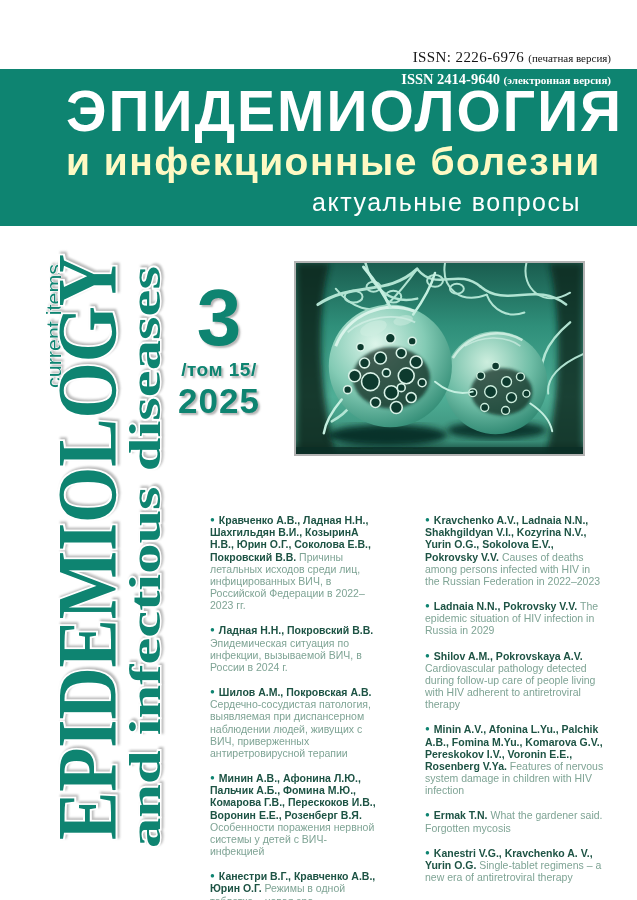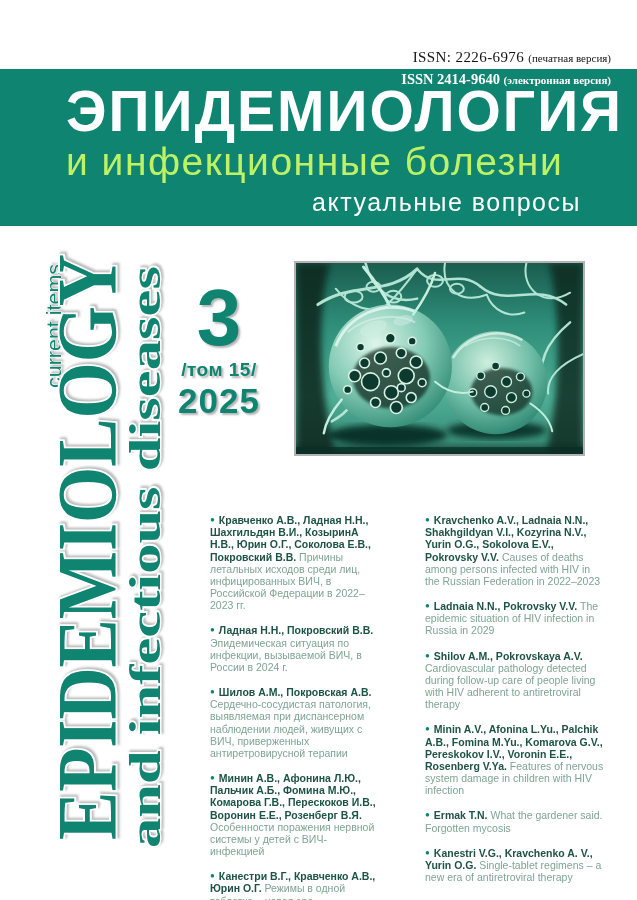--- a/index.html
+++ b/index.html
@@ -21,21 +21,21 @@
   .issn-online{
     position:absolute;top:2px;right:26px;color:#fff;white-space:nowrap;
     font-family:"Liberation Serif",serif;font-weight:bold;font-size:14.5px;
   }
   .issn-online .note{font-size:11px;font-family:Liberation Serif, serif;}
   .mast-title{
     position:absolute;top:14px;left:66px;color:#fff;font-size:57px;font-weight:bold;
     line-height:1;letter-spacing:2px;white-space:nowrap;
   }
   .mast-sub{
-    position:absolute;top:73px;left:66px;color:#bef264;font-size:39px;font-weight:normal;
+    position:absolute;top:73px;left:66px;color:#fef9c3;font-size:39px;font-weight:bold;
     line-height:1;letter-spacing:1.5px;white-space:nowrap;
   }
   .mast-tag{
     position:absolute;top:119px;right:56px;color:#fff;font-size:25px;font-weight:normal;
     letter-spacing:1.5px;white-space:nowrap;
   }
 
   
   .spine{position:absolute;left:36px;top:248px;width:132px;height:604px;}
   .spine text{

